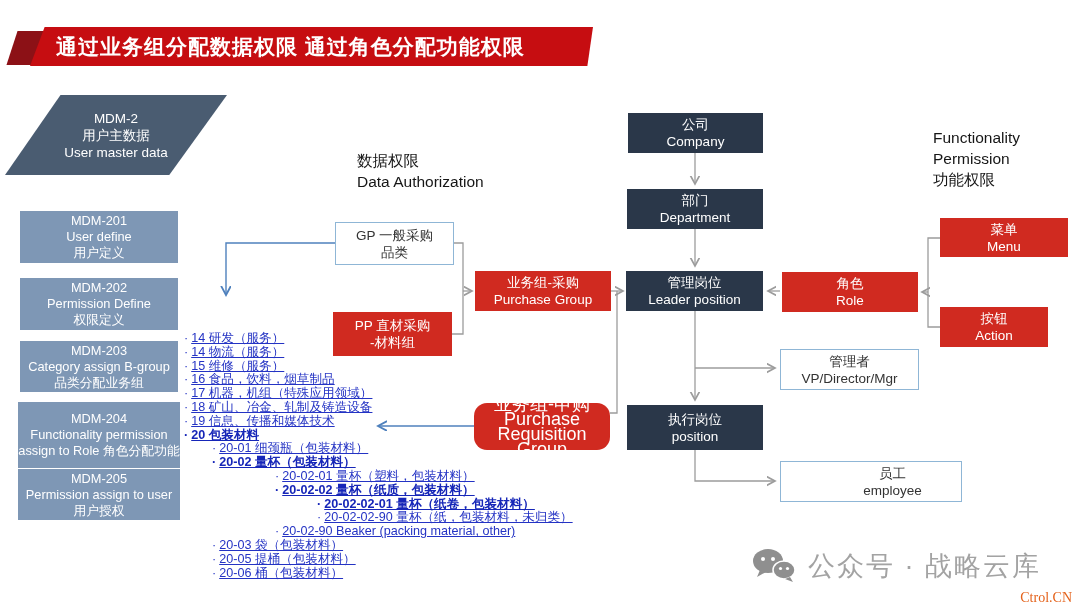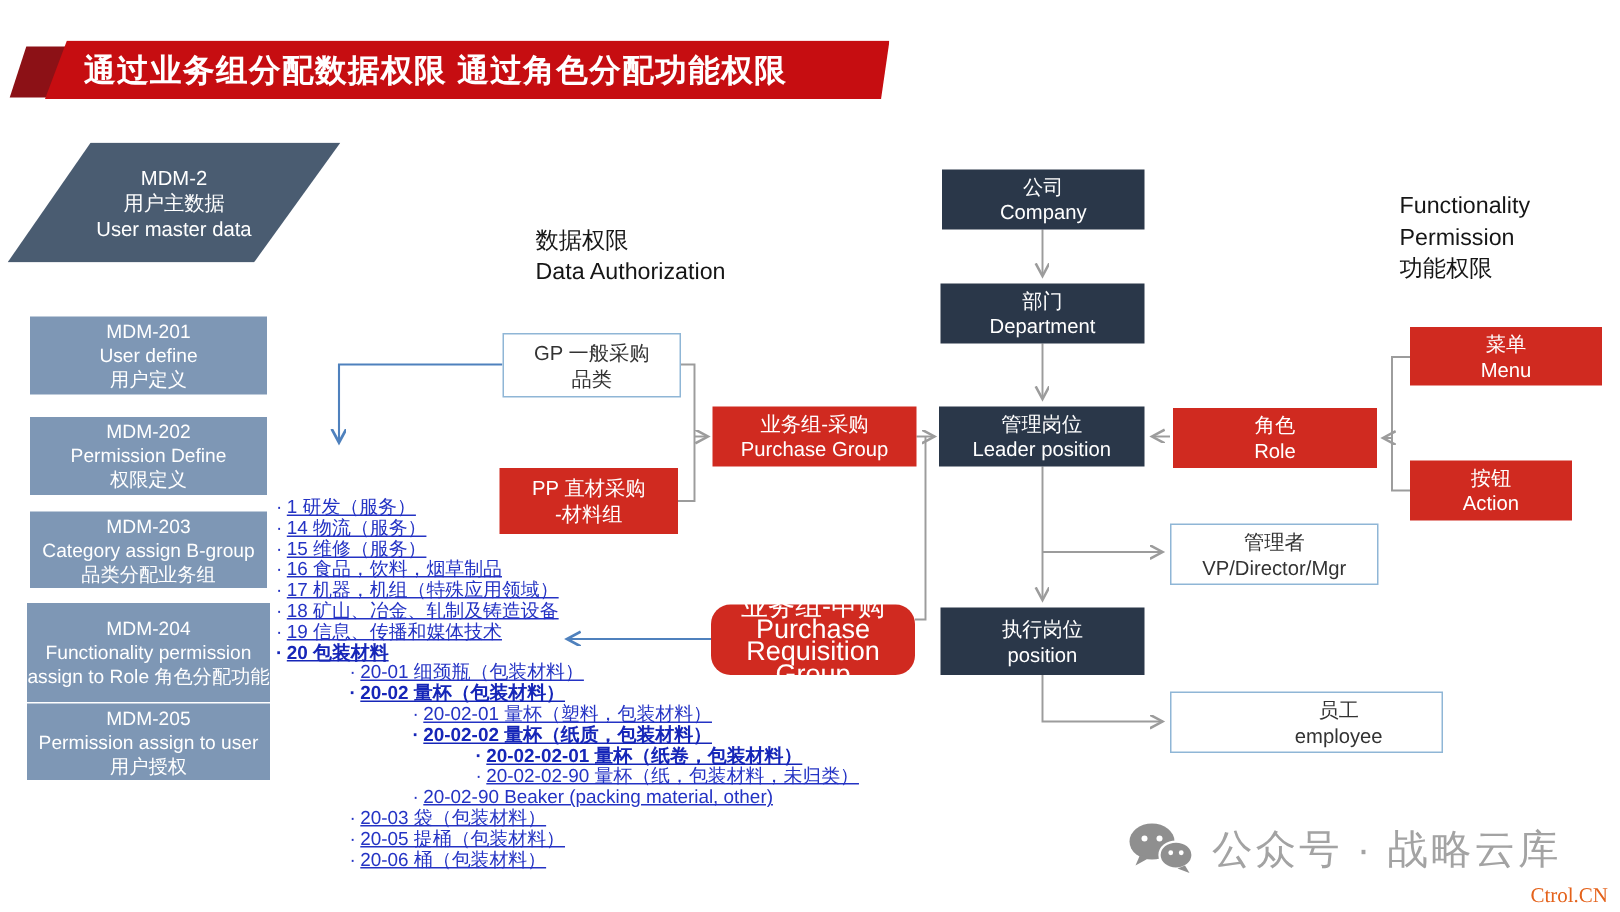--- a/index.html
+++ b/index.html
@@ -28,21 +28,21 @@
   .small3{font-size:18px;line-height:15px;border-radius:13px;}
   
   .sec-header{position:absolute;color:#161616;font-size:15.5px;line-height:21px;z-index:2;}
   
   .cat-list{position:absolute;left:184px;top:332px;width:430px;z-index:2;color:#2433c4;font-size:12.6px;}
   .cat-item{line-height:13.8px;white-space:nowrap;}
   .cat-item .bullet{margin-right:3px;}
   .cat-item .txt{text-decoration:underline;}
   .cat-item.bold{font-weight:bold;color:#1626b8;}
   .lvl0{margin-left:0;}
-  .lvl1{margin-left:49px;}
+  .lvl1{margin-left:28px;}
   .lvl2{margin-left:91px;}
   .lvl3{margin-left:133px;}
   
   svg.wires{position:absolute;left:0;top:0;z-index:1;}
   
   .watermark{position:absolute;left:752px;top:548px;display:flex;align-items:center;z-index:2;}
   .wm-text{color:#a3a3a3;font-size:27px;letter-spacing:2px;margin-left:12px;}
   .site{position:absolute;right:8px;bottom:2px;color:#e4621b;font-size:14px;font-family:"Liberation Serif",serif;z-index:2;}
 </style>
 </head>
@@ -181,21 +181,21 @@
 <div class="box red" style="left:940px;top:218px;width:128px;height:39px;">
   <span>菜单</span>
   <span>Menu</span>
 </div>
 <div class="box red" style="left:940px;top:307px;width:108px;height:40px;">
   <span>按钮</span>
   <span>Action</span>
 </div>
 
 <div class="cat-list">
-  <div class="cat-item lvl0"><span class="bullet">·</span><span class="txt">1 研发（服务）</span></div>
+  <div class="cat-item lvl0"><span class="bullet">·</span><span class="txt">14 研发（服务）</span></div>
   <div class="cat-item lvl0"><span class="bullet">·</span><span class="txt">14 物流（服务）</span></div>
   <div class="cat-item lvl0"><span class="bullet">·</span><span class="txt">15 维修（服务）</span></div>
   <div class="cat-item lvl0"><span class="bullet">·</span><span class="txt">16 食品，饮料，烟草制品</span></div>
   <div class="cat-item lvl0"><span class="bullet">·</span><span class="txt">17 机器，机组（特殊应用领域）</span></div>
   <div class="cat-item lvl0"><span class="bullet">·</span><span class="txt">18 矿山、冶金、轧制及铸造设备</span></div>
   <div class="cat-item lvl0"><span class="bullet">·</span><span class="txt">19 信息、传播和媒体技术</span></div>
   <div class="cat-item lvl0 bold"><span class="bullet">·</span><span class="txt">20 包装材料</span></div>
   <div class="cat-item lvl1"><span class="bullet">·</span><span class="txt">20-01 细颈瓶（包装材料）</span></div>
   <div class="cat-item lvl1 bold"><span class="bullet">·</span><span class="txt">20-02 量杯（包装材料）</span></div>
   <div class="cat-item lvl2"><span class="bullet">·</span><span class="txt">20-02-01 量杯（塑料，包装材料）</span></div>

